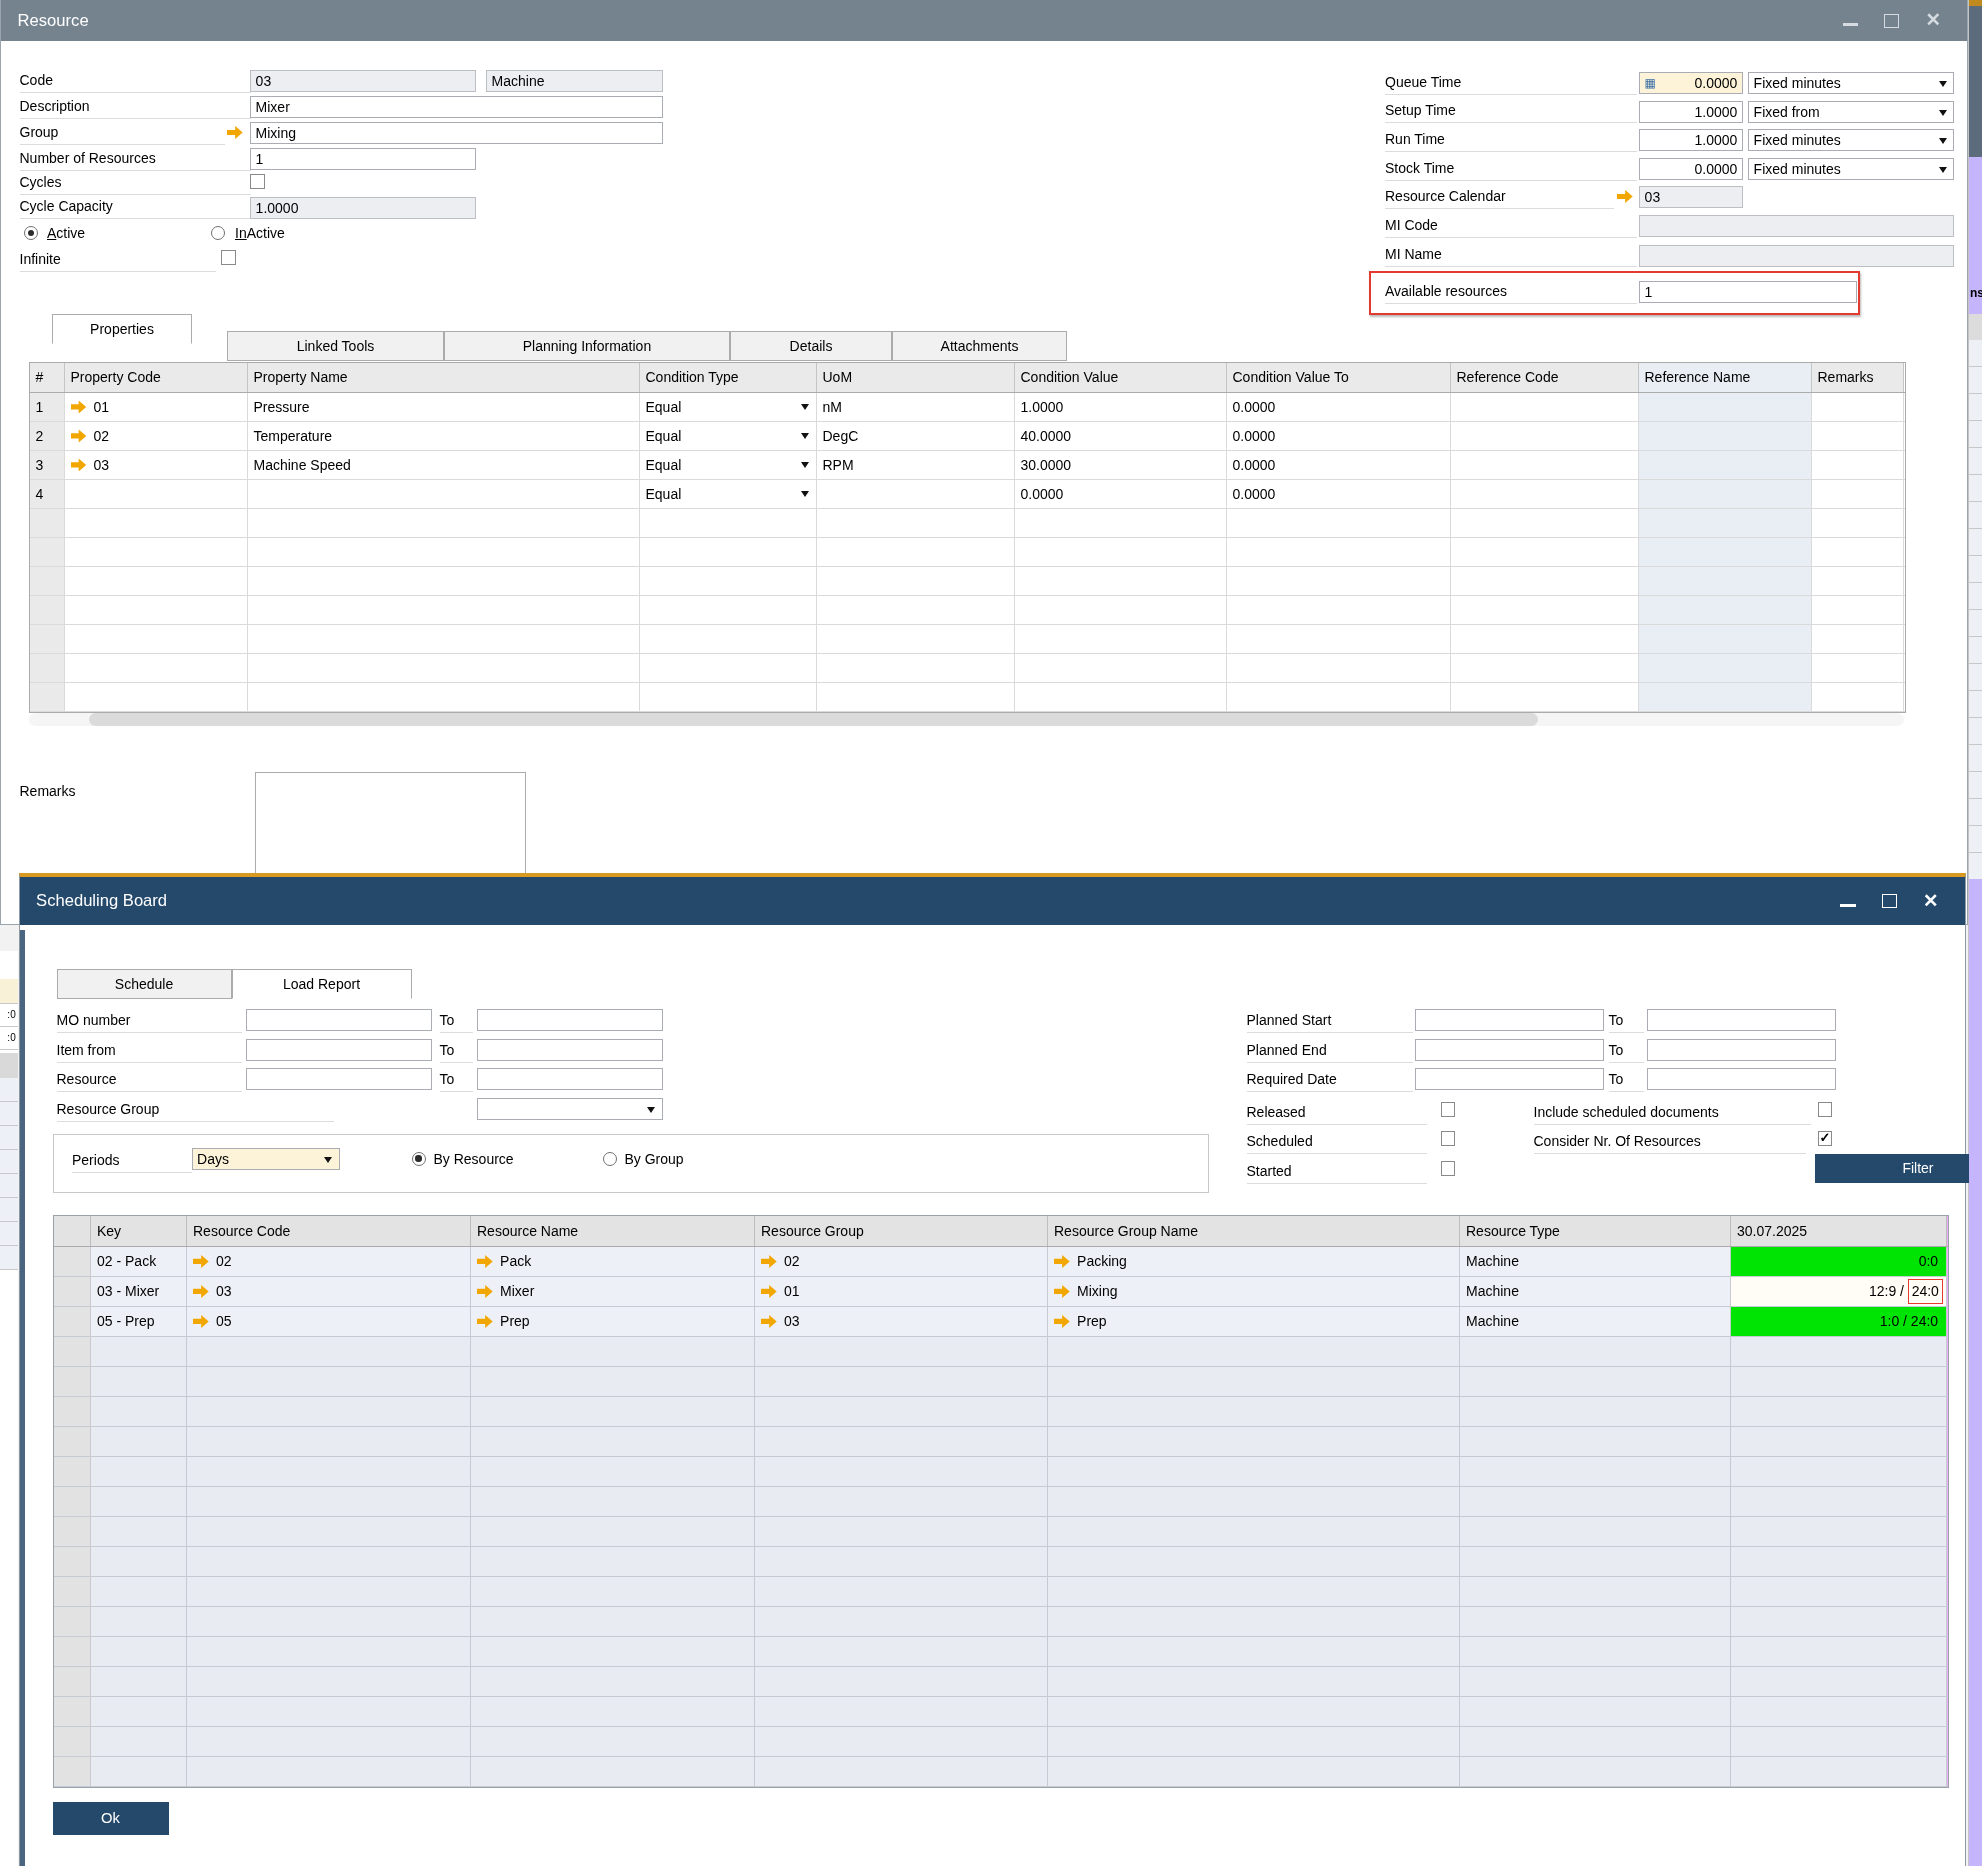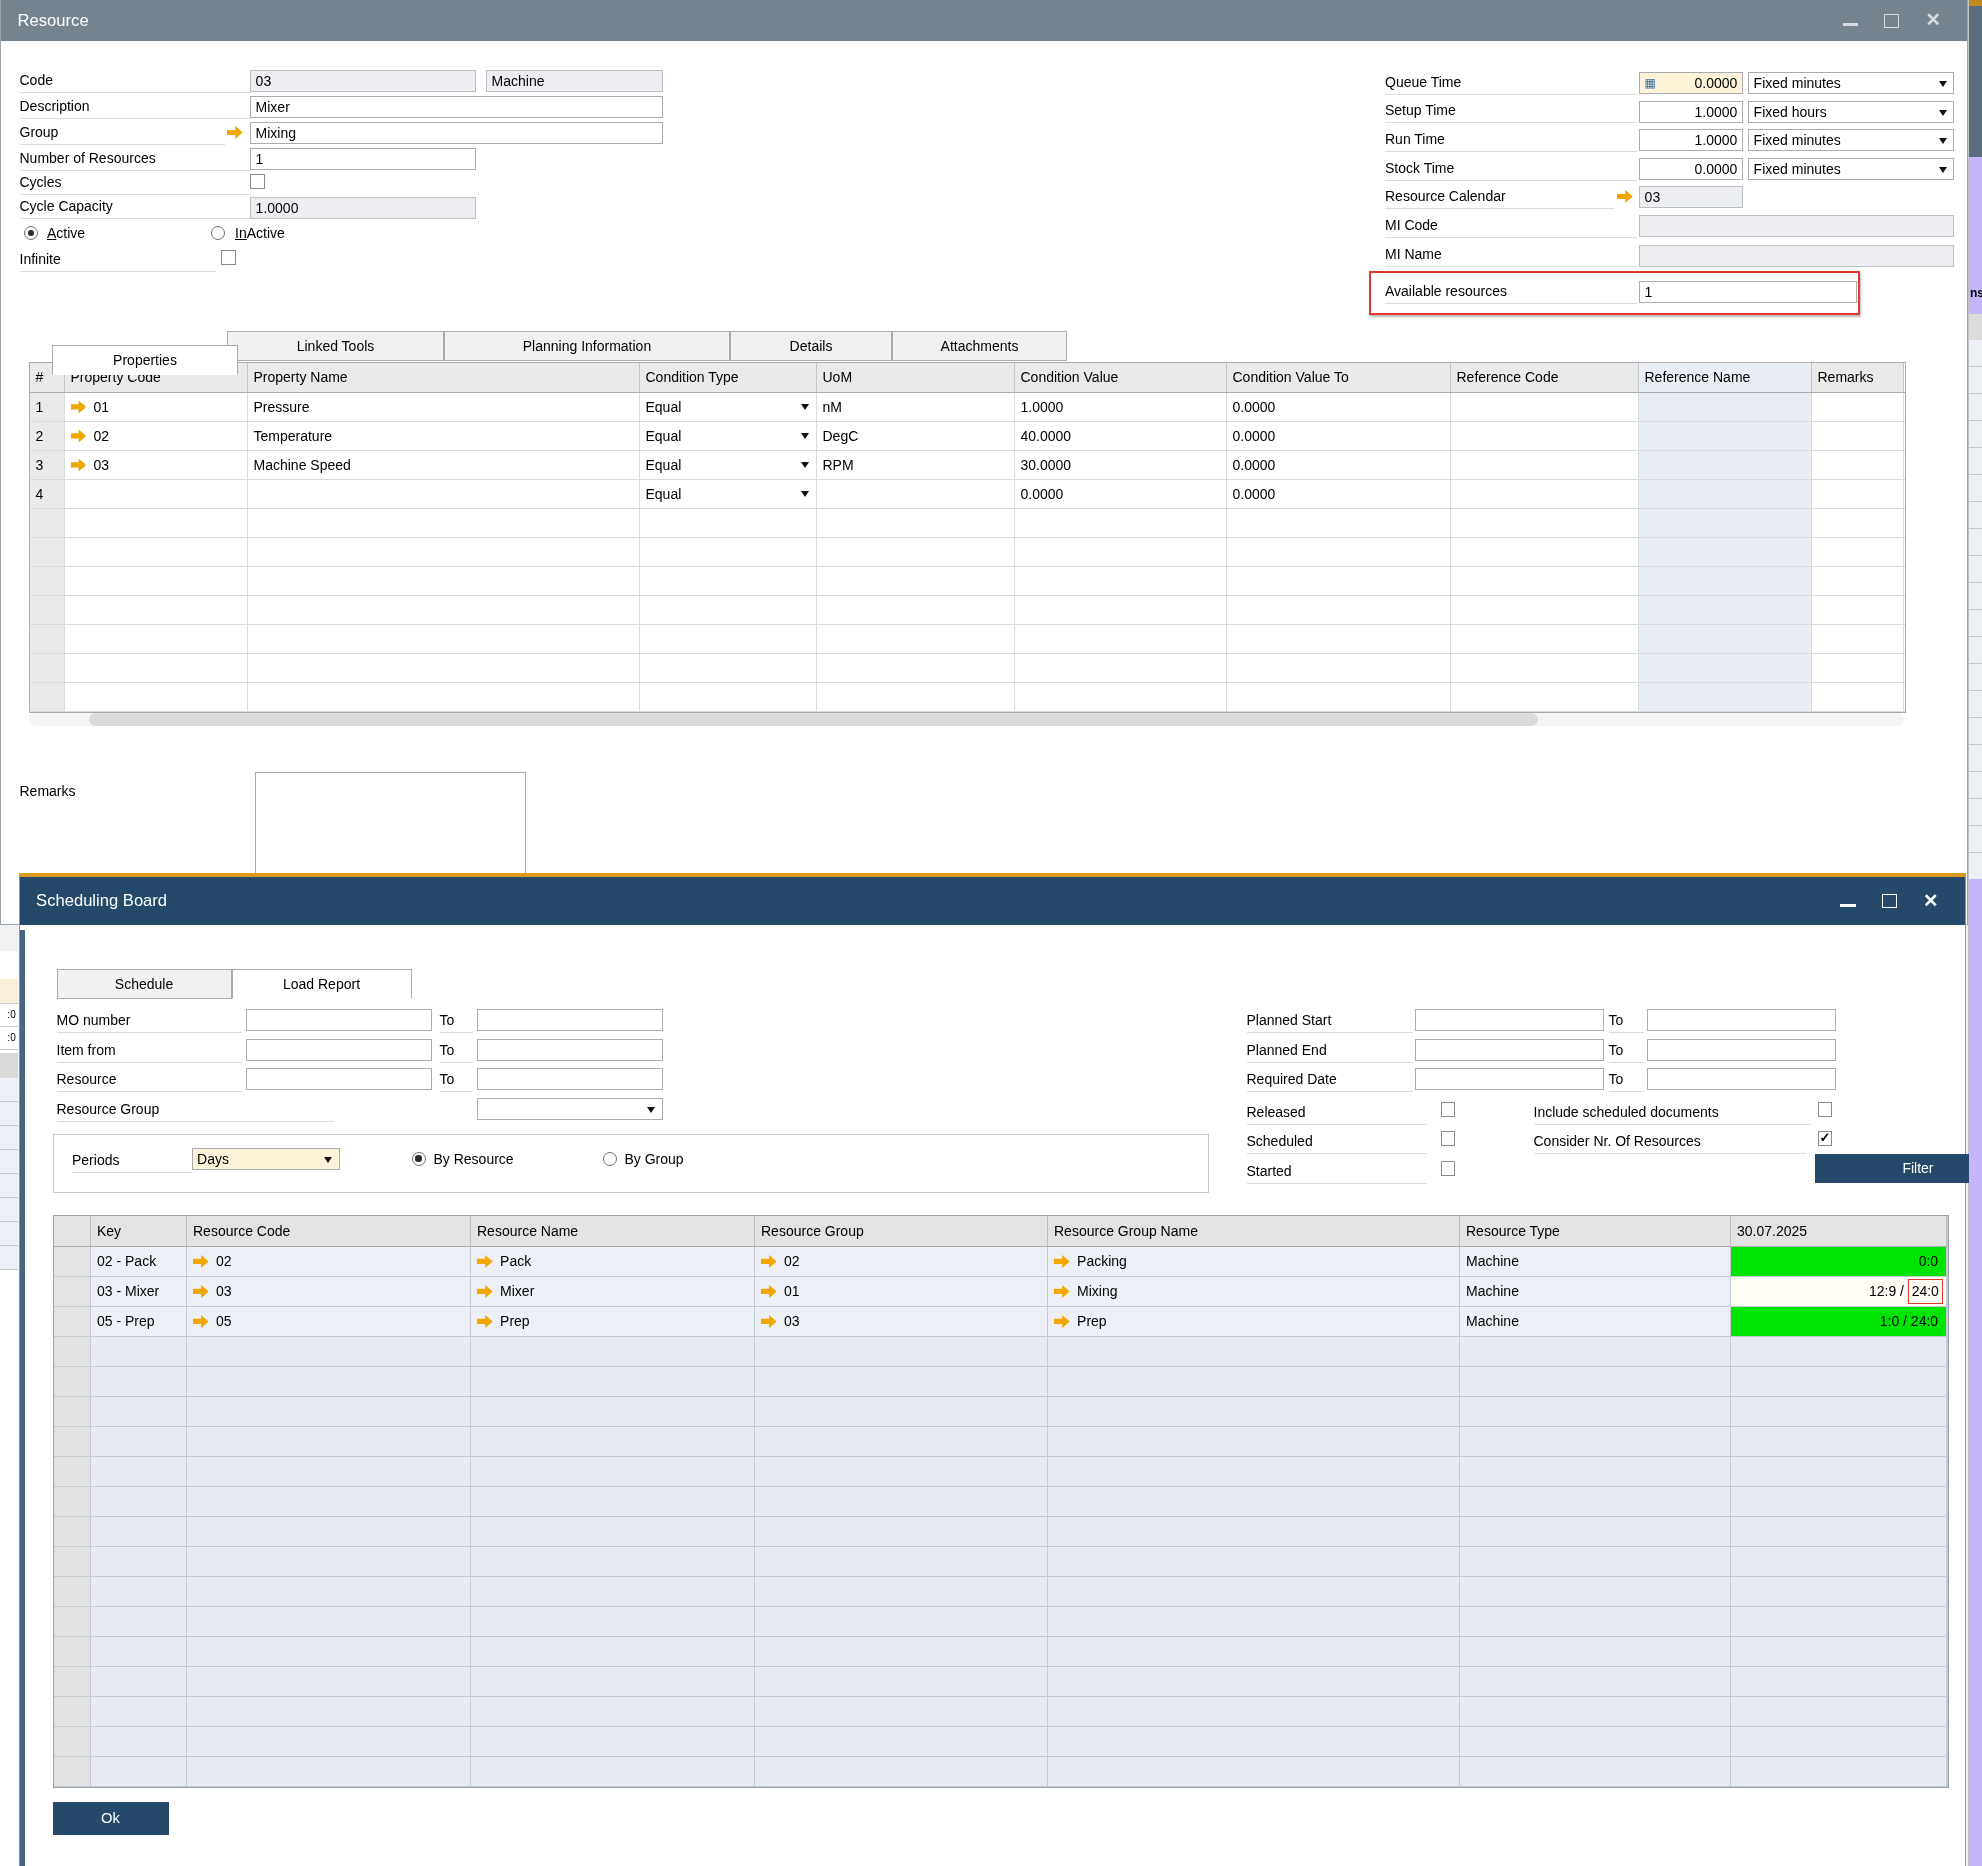--- a/index.html
+++ b/index.html
@@ -139,21 +139,21 @@
 
   <span class="lb" style="left:18.5px;top:251px;width:196px">Infinite</span>
   <span class="cb" style="left:220px;top:250px"></span>
 
   <span class="lb" style="left:1384px;top:74px;width:252px">Queue Time</span>
   <span class="fd cream rt" style="left:1638px;top:72px;width:104px"><span class="calc" style="float:left">▦</span><span>0.0000</span></span>
   <span class="fd combo" style="left:1747px;top:72px;width:206px">Fixed minutes</span>
 
   <span class="lb" style="left:1384px;top:102px;width:252px">Setup Time</span>
   <span class="fd rt" style="left:1638px;top:101px;width:104px">1.0000</span>
-  <span class="fd combo" style="left:1747px;top:101px;width:206px">Fixed hours</span>
+  <span class="fd combo" style="left:1747px;top:101px;width:206px">Fixed from</span>
 
   <span class="lb" style="left:1384px;top:131px;width:252px">Run Time</span>
   <span class="fd rt" style="left:1638px;top:129px;width:104px">1.0000</span>
   <span class="fd combo" style="left:1747px;top:129px;width:206px">Fixed minutes</span>
 
   <span class="lb" style="left:1384px;top:160px;width:252px">Stock Time</span>
   <span class="fd rt" style="left:1638px;top:158px;width:104px">0.0000</span>
   <span class="fd combo" style="left:1747px;top:158px;width:206px">Fixed minutes</span>
 
   <span class="lb" style="left:1384px;top:188px;width:229px">Resource Calendar</span>
@@ -163,21 +163,21 @@
   <span class="lb" style="left:1384px;top:217px;width:252px">MI Code</span>
   <span class="fd ro" style="left:1638px;top:215px;width:315px"></span>
 
   <span class="lb" style="left:1384px;top:246px;width:252px">MI Name</span>
   <span class="fd ro" style="left:1638px;top:245px;width:315px"></span>
 
   <span class="lb" style="left:1384px;top:283px;width:252px">Available resources</span>
   <span class="fd" style="left:1638px;top:281px;width:218px">1</span>
   <span class="redbox" style="left:1368px;top:271px;width:487px;height:40px"></span>
 
-  <span class="tab on" style="left:51px;top:345px;width:186px">Properties</span>
+  <span class="tab on" style="left:51px;top:314px;width:140px">Properties</span>
   <span class="tab" style="left:226px;top:331px;width:217px">Linked Tools</span>
   <span class="tab" style="left:443px;top:331px;width:286px">Planning Information</span>
   <span class="tab" style="left:729px;top:331px;width:162px">Details</span>
   <span class="tab" style="left:891px;top:331px;width:175px">Attachments</span>
 
   <div class="ptable">
     <div class="prow phead">
       <div class="pcell p0">#</div>
       <div class="pcell p1">Property Code</div>
       <div class="pcell p2">Property Name</div>

